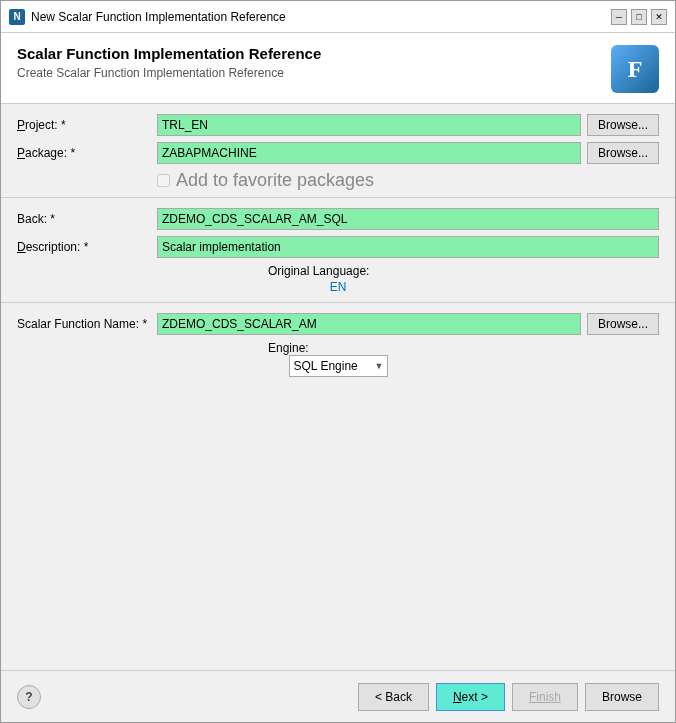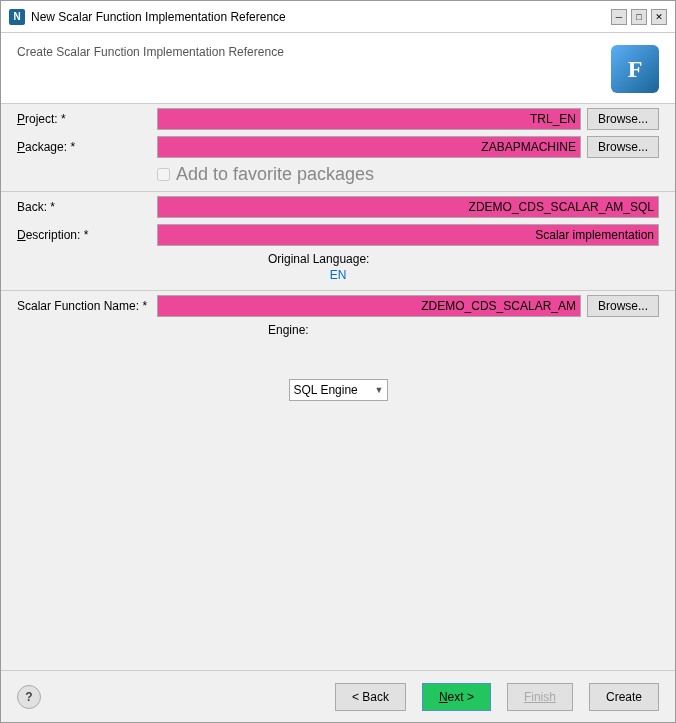--- a/index.html
+++ b/index.html
@@ -132,26 +132,25 @@
     }
 
     .label .underline {
       text-decoration: underline;
     }
 
     .input-field {
       flex: 1;
       height: 22px;
       border: 1px solid #aaa;
-      background: #ec4899;
+      background: #86efac;
       padding: 2px 4px;
       font-size: 12px;
       color: #000;
       outline: none;
-      text-align: right;
     }
 
     .browse-btn {
       margin-left: 6px;
       height: 22px;
       padding: 0 10px;
       background: #e1e1e1;
       border: 1px solid #aaa;
       font-size: 12px;
       cursor: pointer;
@@ -171,42 +170,41 @@
       color: #888;
     }
 
     .divider {
       height: 1px;
       background: #ccc;
       margin: 0 0 0 0;
     }
 
     .form-section-inner {
-      padding: 4px 16px 6px 16px;
+      padding: 10px 16px 6px 16px;
     }
 
     .engine-select {
       flex: 1;
       height: 22px;
       border: 1px solid #aaa;
       background: #fff;
       padding: 2px 4px;
       font-size: 12px;
       color: #000;
       outline: none;
       appearance: none;
       -webkit-appearance: none;
       padding-right: 20px;
       cursor: pointer;
     }
 
     .select-wrapper {
       flex: 1;
       position: relative;
-      margin-top: 42px;
     }
 
     .select-wrapper::after {
       content: '▼';
       position: absolute;
       right: 4px;
       top: 50%;
       transform: translateY(-50%);
       font-size: 9px;
       pointer-events: none;
@@ -250,42 +248,42 @@
       align-items: center;
       justify-content: center;
       font-size: 12px;
       font-weight: bold;
       cursor: pointer;
       color: #444;
     }
 
     .footer-right {
       display: flex;
-      gap: 16px;
+      gap: 7px;
       align-items: center;
     }
 
     .nav-btn {
       height: 28px;
       padding: 0 16px;
       background: #e1e1e1;
       border: 1px solid #aaa;
       font-size: 12px;
       cursor: pointer;
       color: #000;
     }
 
     .nav-btn:disabled {
       color: #aaa;
       cursor: default;
       text-decoration: underline;
     }
 
     .nav-btn-primary {
-      background: #22c55e;
+      background: #5eead4;
       border: 1px solid #4a90d9;
       color: #000;
     }
 
     .nav-btn-primary .underline {
       text-decoration: underline;
     }
   </style>
 </head>
 <body>
@@ -299,20 +297,21 @@
     </div>
     <div class="title-bar-controls">
       <button class="title-btn">─</button>
       <button class="title-btn">□</button>
       <button class="title-btn">✕</button>
     </div>
   </div>
 
   <div class="header-section">
     <div class="header-text">
+      <h1>Scalar Function Implementation Reference</h1>
       <p>Create Scalar Function Implementation Reference</p>
     </div>
     <div class="header-icon">
       <span>F</span>
     </div>
   </div>
 
   <div class="content">
 
     <div class="form-section-inner">
@@ -392,17 +391,17 @@
   <div class="footer">
     <div class="footer-left">
       <button class="help-btn">?</button>
     </div>
     <div class="footer-right">
       <button class="nav-btn">&lt; Back</button>
       <button class="nav-btn nav-btn-primary">
         <span class="underline">N</span><span>ext &gt;</span>
       </button>
       <button class="nav-btn" disabled="">Finish</button>
-      <button class="nav-btn">Create</button>
+      <button class="nav-btn">Browse</button>
     </div>
   </div>
 
 </div>
 
 </body></html>

